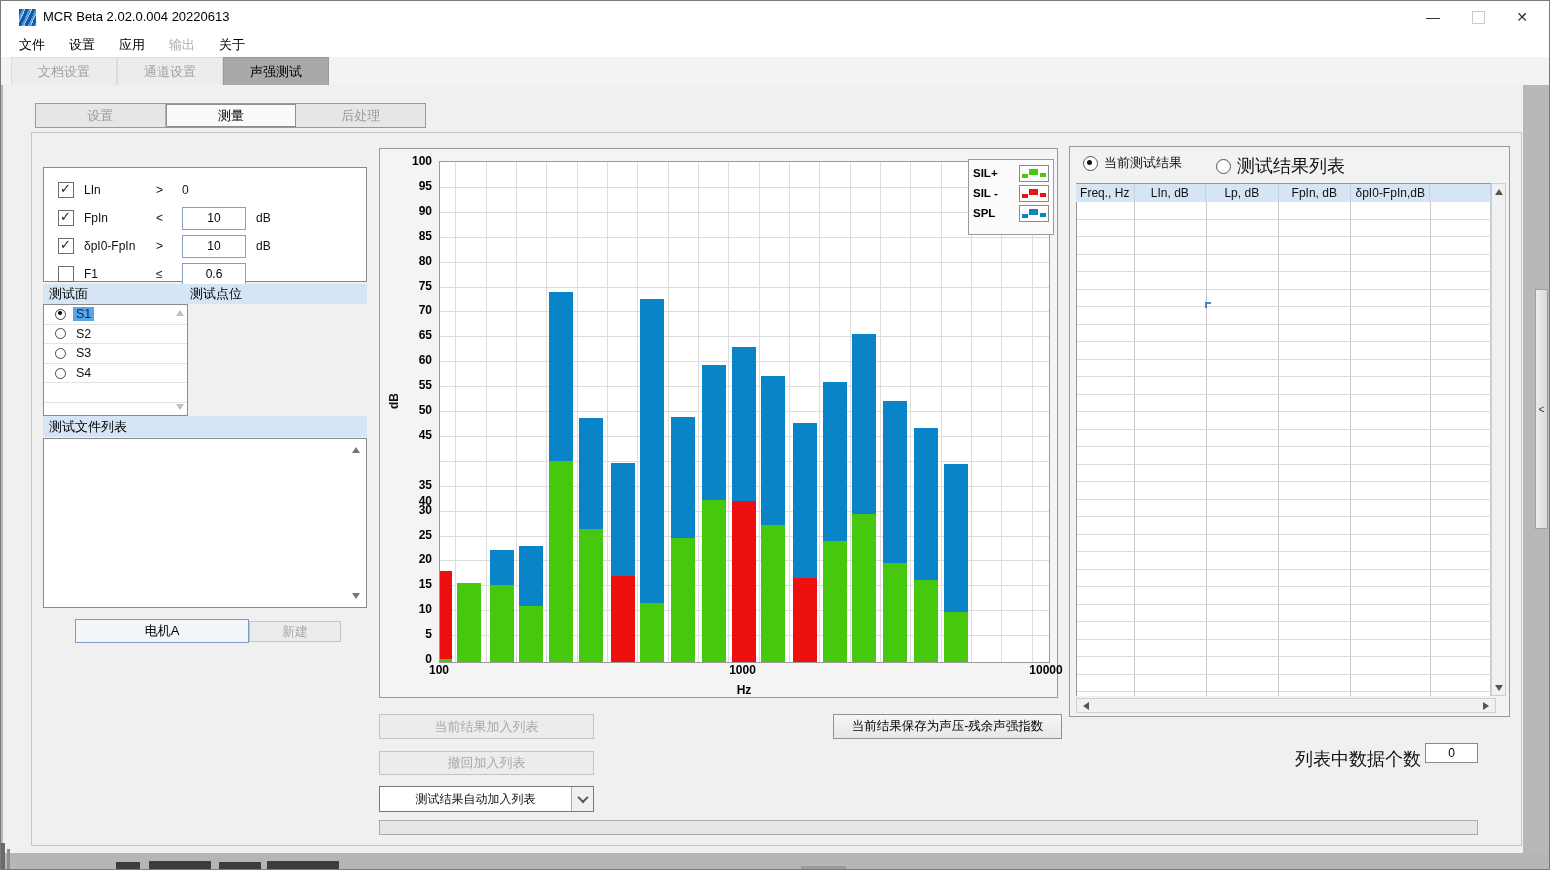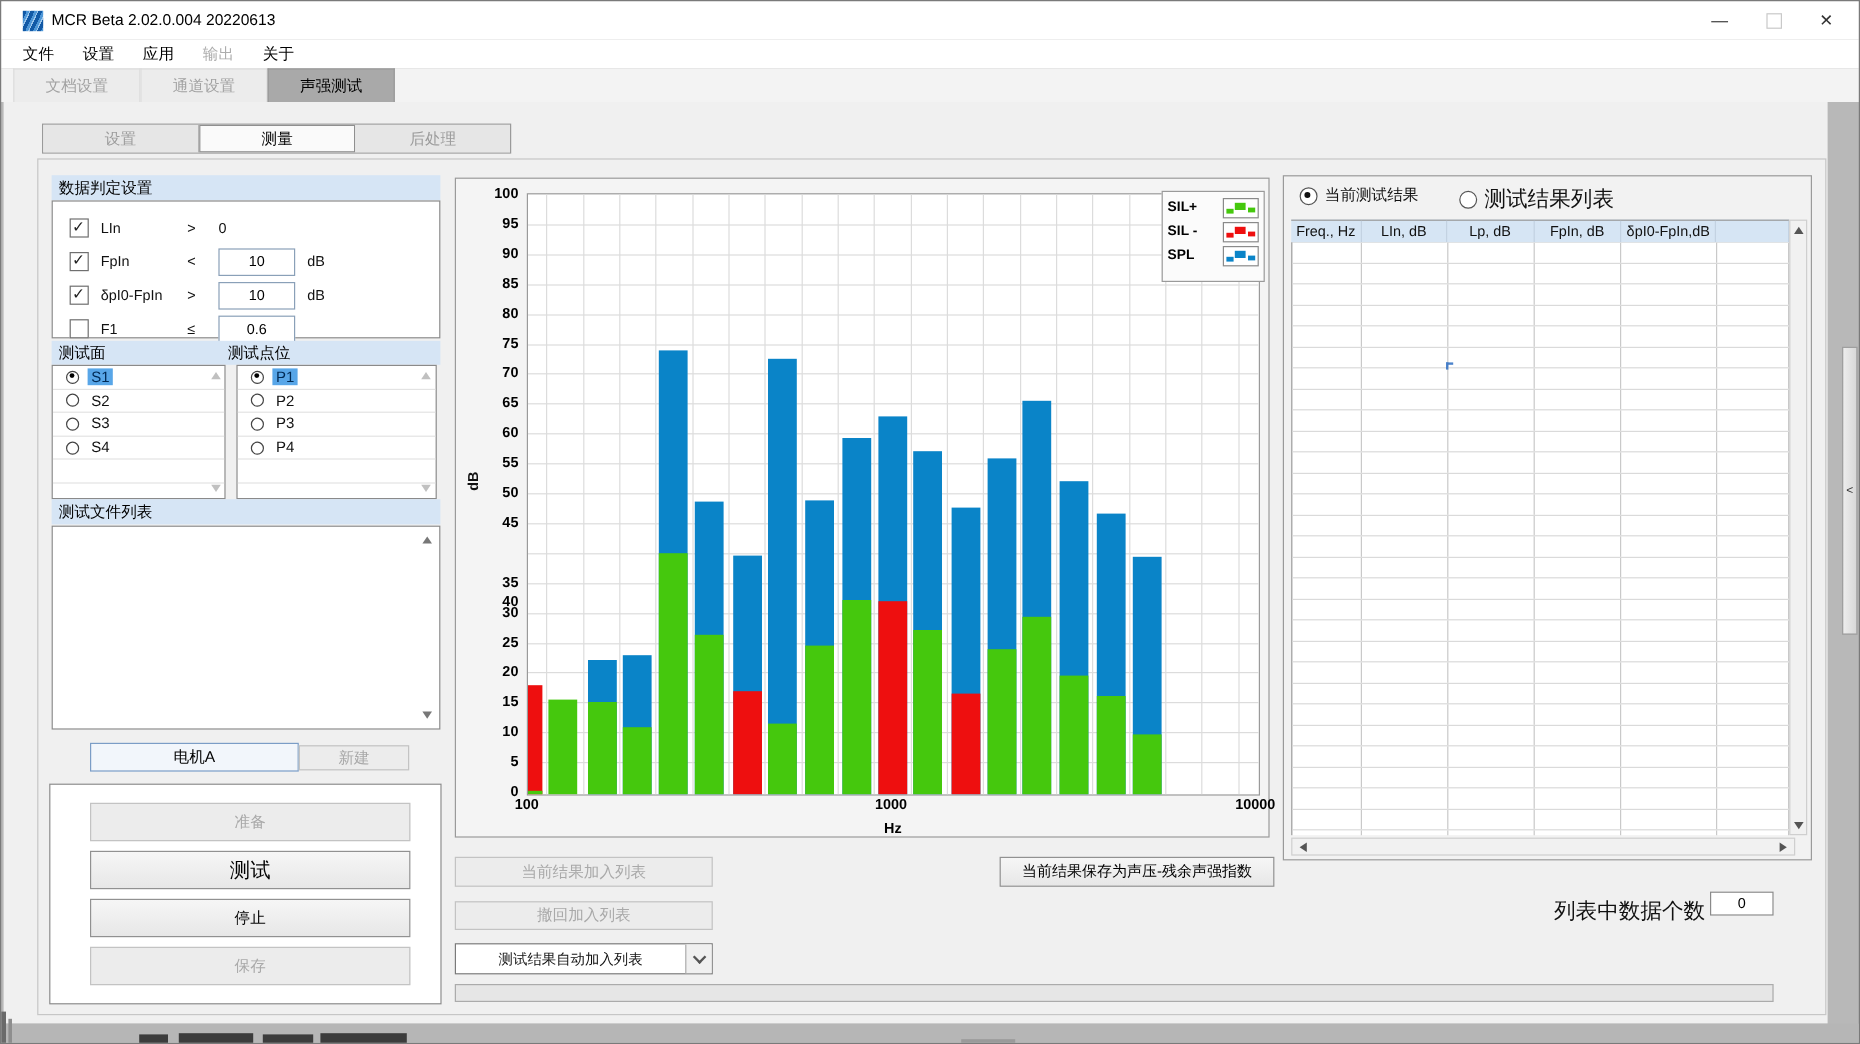--- a/index.html
+++ b/index.html
@@ -115,21 +115,20 @@
 
   <div class="abs workspace"></div>
   <div class="abs content-frame"></div>
 
   <div class="abs subtabs">
       <div class="subtab">设置</div>
       <div class="subtab active">测量</div>
       <div class="subtab">后处理</div>
     </div>
 
-  <div class="abs blue-header" style="left:42px;top:145px;width:324px;height:21px;">数据判定设置</div>
 
   <div class="abs whitebox" style="left:42px;top:166px;width:324px;height:115px;" id="cond-box">
       <div class="cond-row" style="top: 10px;">
         <div class="cb checked"></div>
         <div class="cond-name">LIn</div>
         <div class="cond-op">&gt;</div>
         <div>0</div>
       </div>
       <div class="cond-row" style="top: 38px;">
         <div class="cb checked"></div>
@@ -173,58 +172,30 @@
         <div class="radio"></div>
         <div class="list-label">S3</div>
       </div>
       <div class="list-row">
         <div class="radio"></div>
         <div class="list-label">S4</div>
       </div>
       <div class="list-row"></div>
       <div class="list-row"></div>
     </div>
-  <div class="abs listbox" style="left:196px;top:303px;width:167px;height:112px;" id="point-list">
-    <div class="tri tri-up" style="right:4px;top:5px;"></div>
-    <div class="tri tri-dn" style="right:4px;bottom:5px;"></div>
-  <div class="list-row">
-        <div class="radio sel"></div>
-        <div class="list-label sel">P1</div>
-      </div>
-      <div class="list-row">
-        <div class="radio"></div>
-        <div class="list-label">P2</div>
-      </div>
-      <div class="list-row">
-        <div class="radio"></div>
-        <div class="list-label">P3</div>
-      </div>
-      <div class="list-row">
-        <div class="radio"></div>
-        <div class="list-label">P4</div>
-      </div>
-      <div class="list-row"></div>
-      <div class="list-row"></div>
-    </div>
 
   <div class="abs blue-header" style="left:42px;top:415px;width:324px;height:21px;">测试文件列表</div>
   <div class="abs listbox" style="left:42px;top:437px;width:324px;height:170px;">
     <div class="tri tri-up" style="right:6px;top:8px;border-bottom-color:#777;"></div>
     <div class="tri tri-dn" style="right:6px;bottom:8px;border-top-color:#777;"></div>
   </div>
 
   <div class="abs btn" style="left:74px;top:618px;width:174px;height:24px;background:#f2f6fb;border-color:#7b9dc6;">电机A</div>
   <div class="abs btn disabled" style="left:248px;top:620px;width:92px;height:21px;">新建</div>
 
-  <div class="abs whitebox" style="left:40px;top:652px;width:327px;height:184px;" id="action-box">
-      <div class="btn disabled" style="position: absolute; left: 33px; top: 15px; width: 265px; height: 30px;">准备</div>
-      <div class="btn big" style="position: absolute; left: 33px; top: 55px; width: 265px; height: 30px;">测试</div>
-      <div class="btn" style="position: absolute; left: 33px; top: 95px; width: 265px; height: 30px;">停止</div>
-      <div class="btn disabled" style="position: absolute; left: 33px; top: 135px; width: 265px; height: 30px;">保存</div>
-    </div>
 
   <div class="abs chart-panel" id="chart-panel">
     <div id="plot">
         <div class="gridh" style="top: 473.1px;"></div>
         <div class="gridh" style="top: 448.2px;"></div>
         <div class="gridh" style="top: 423.3px;"></div>
         <div class="gridh" style="top: 398.4px;"></div>
         <div class="gridh" style="top: 373.5px;"></div>
         <div class="gridh" style="top: 348.6px;"></div>
         <div class="gridh" style="top: 323.7px;"></div>

